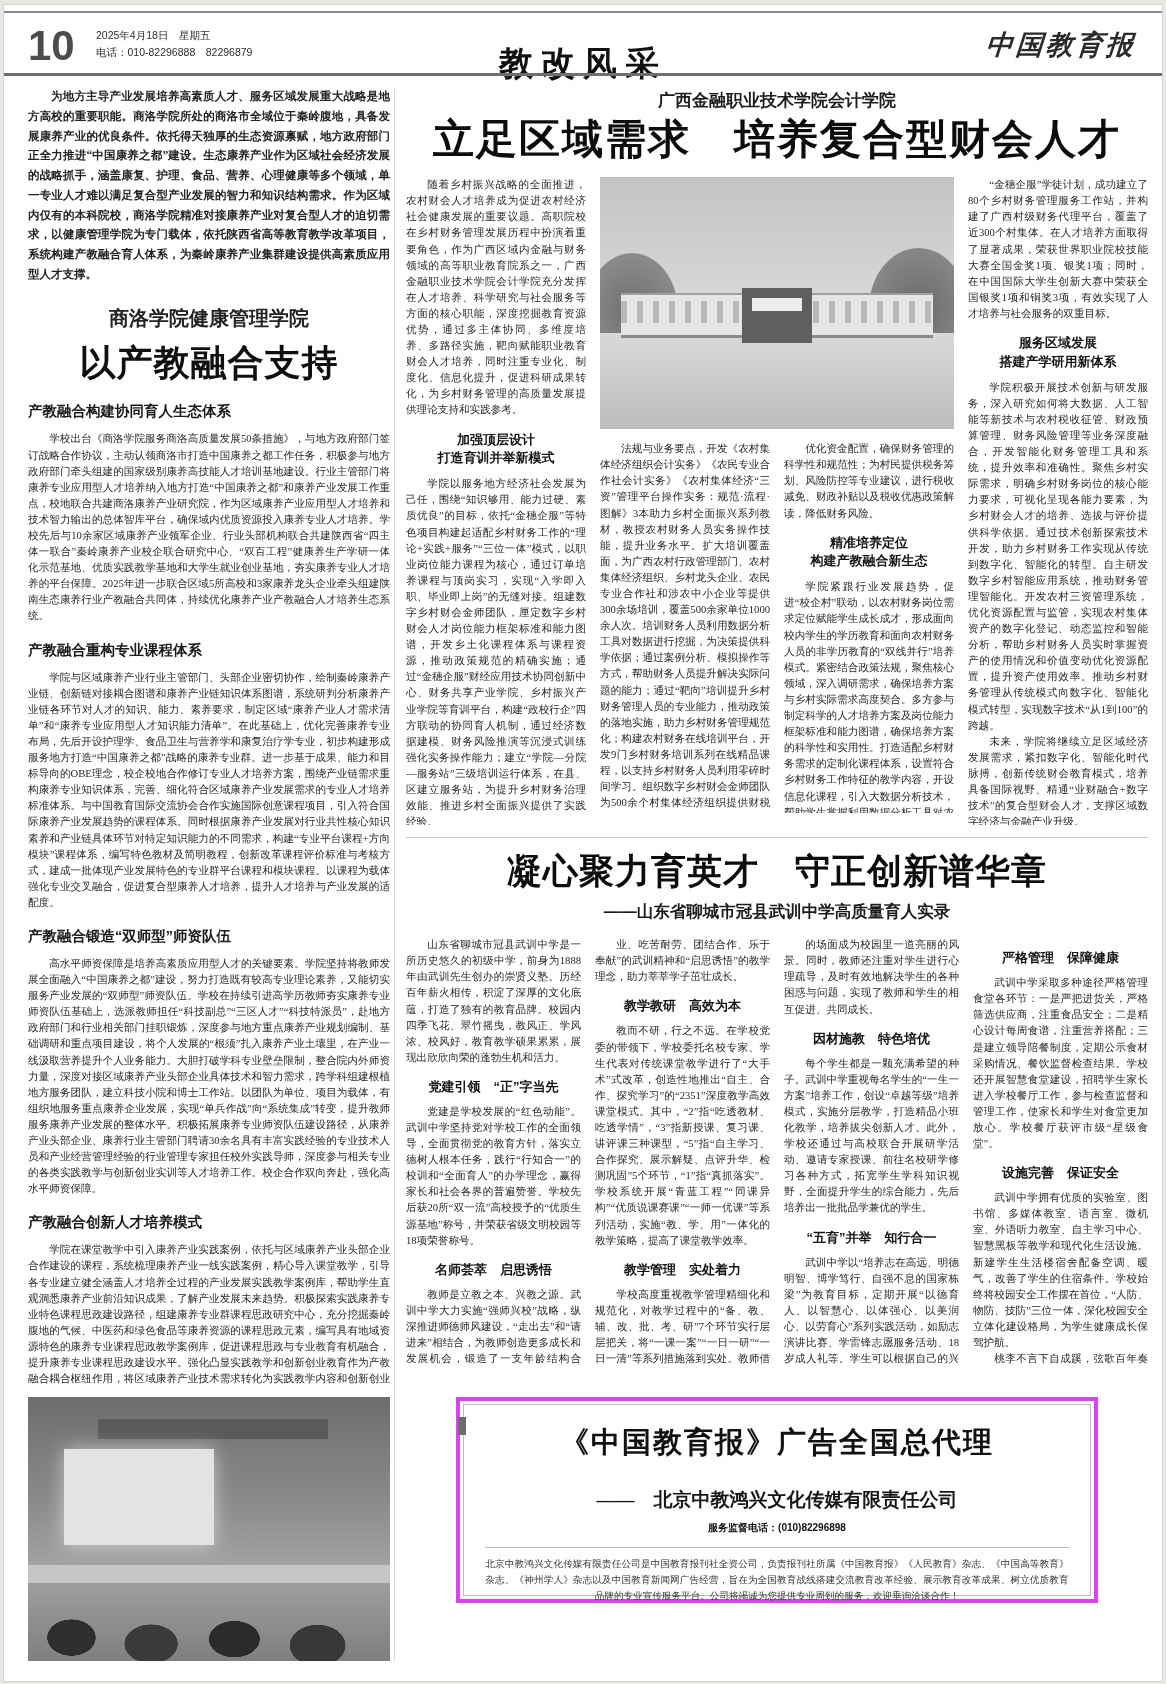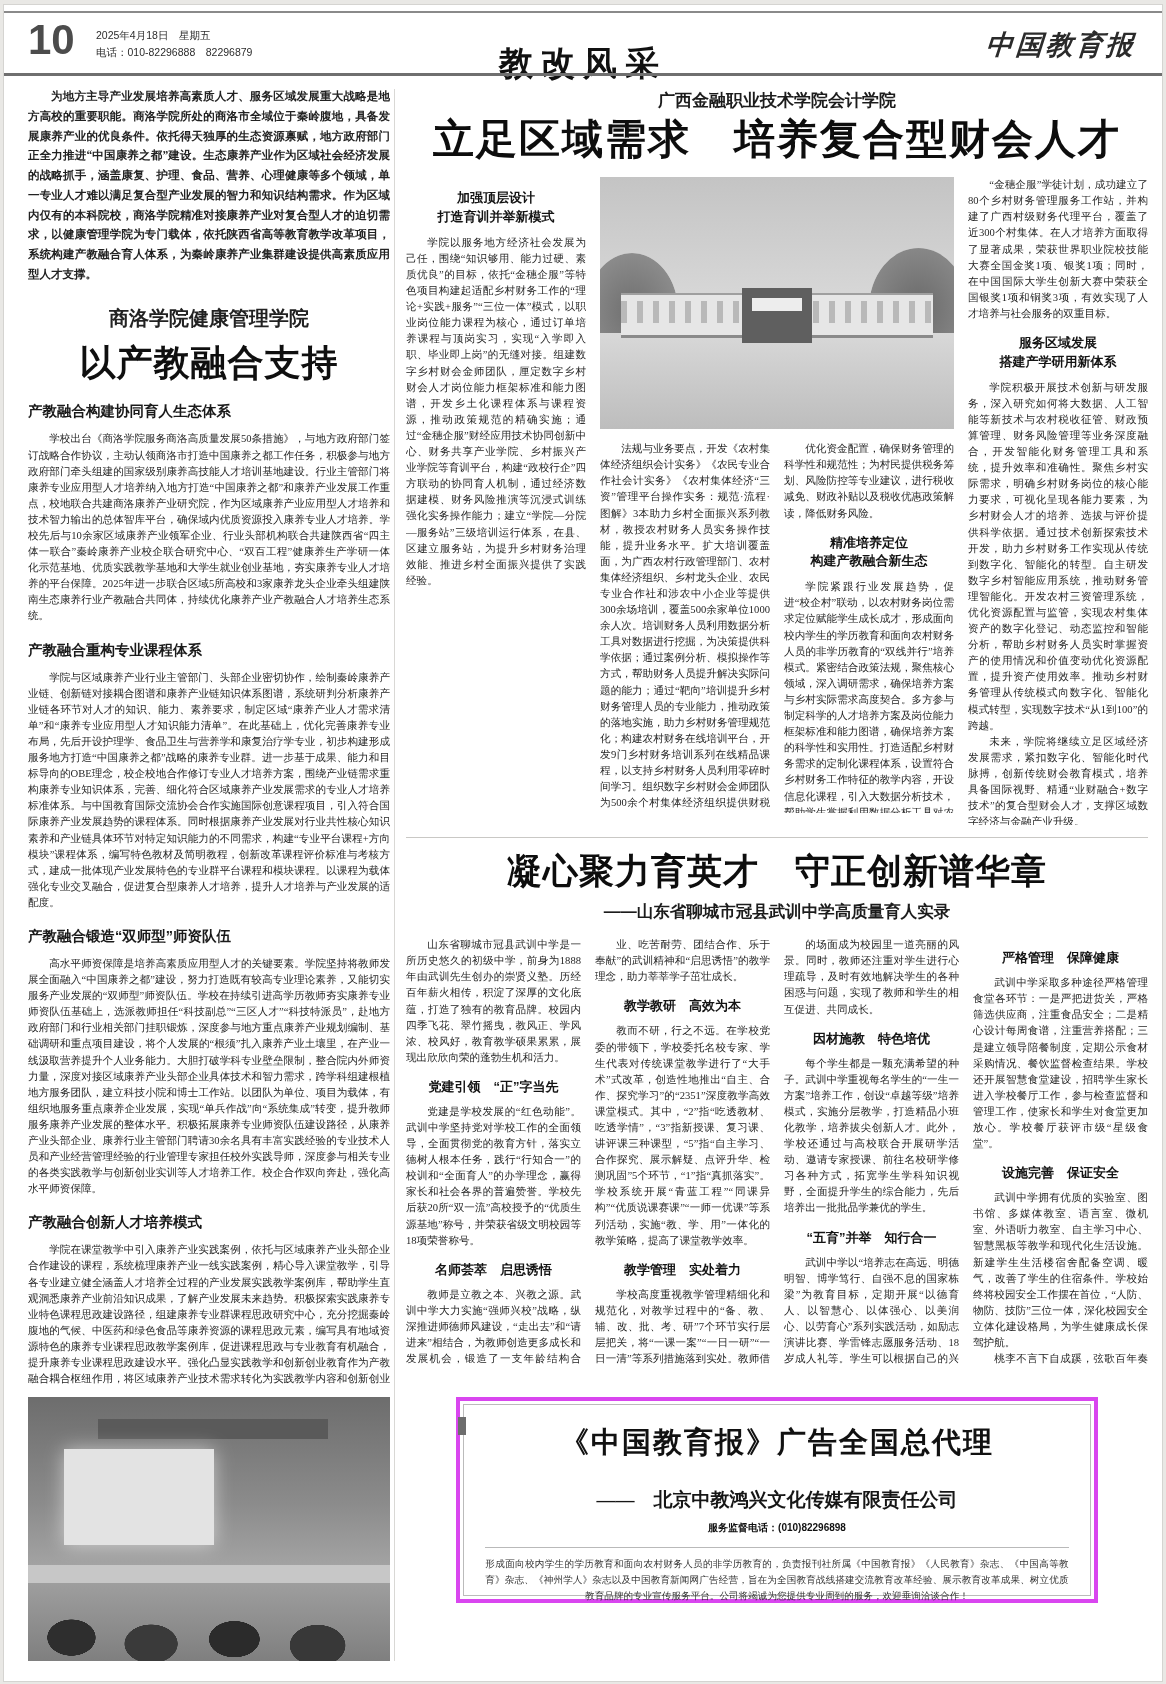--- a/index.html
+++ b/index.html
@@ -2,21 +2,21 @@
 <html><head>
 <meta charset="utf-8">
 <style>
   html,body{margin:0;padding:0;background:#e9e8e5;}
   .page{position:relative;width:1158px;height:1676px;margin:4px auto;background:#fff;
         font-family:"Liberation Serif","DejaVu Serif",serif;color:#1d1d1d;overflow:hidden;
         border:1px solid #d5d4d1;}
   
   .top-rule{position:absolute;left:0;top:6px;width:100%;height:2px;background:#8a8a8a;}
   .header{position:absolute;left:0;top:10px;width:100%;height:56px;}
-  .pageno{position:absolute;left:24px;top:4px;font-family:"Liberation Sans",sans-serif;
+  .pageno{position:absolute;left:24px;top:10px;font-family:"Liberation Sans",sans-serif;
           font-size:42px;font-weight:bold;color:#4c4c4c;line-height:1;}
   .dateblock{position:absolute;left:92px;top:12px;font-family:"Liberation Sans",sans-serif;
              font-size:10.5px;color:#2c2c2c;line-height:1.6;}
   .section-title{position:absolute;left:0;right:0;top:6px;text-align:center;
                  font-family:"Liberation Sans",sans-serif;font-size:34px;font-weight:bold;
                  letter-spacing:8px;color:#111;margin-top:20px;}
   .masthead{position:absolute;right:26px;top:12px;font-size:27px;font-weight:bold;
             font-style:italic;color:#2b2b2b;letter-spacing:3px;transform:skewX(-4deg);}
   .header-rule{position:absolute;left:0;top:68px;width:100%;height:3px;background:#6f6f6f;}
   
@@ -144,20 +144,21 @@
     <div class="pl-table"></div>
     <div class="pl-people"></div>
   </div>
 
   <div class="rightreg">
 
     <div class="kicker-r">广西金融职业技术学院会计学院</div>
     <div class="title-r">立足区域需求　培养复合型财会人才</div>
     <div class="art1-body">
       <div class="a1col">
+          <div class="blk p">随着乡村振兴战略的全面推进，农村财会人才培养成为促进农村经济社会健康发展的重要议题。高职院校在乡村财务管理发展历程中扮演着重要角色，作为广西区域内金融与财务领域的高等职业教育院系之一，广西金融职业技术学院会计学院充分发挥在人才培养、科学研究与社会服务等方面的核心职能，深度挖掘教育资源优势，通过多主体协同、多维度培养、多路径实施，靶向赋能职业教育财会人才培养，同时注重专业化、制度化、信息化提升，促进科研成果转化，为乡村财务管理的高质量发展提供理论支持和实践参考。</div>
           <div class="blk h">加强顶层设计
 打造育训并举新模式</div>
           <div class="blk p">学院以服务地方经济社会发展为己任，围绕“知识够用、能力过硬、素质优良”的目标，依托“金穗企服”等特色项目构建起适配乡村财务工作的“理论+实践+服务”“三位一体”模式，以职业岗位能力课程为核心，通过订单培养课程与顶岗实习，实现“入学即入职、毕业即上岗”的无缝对接。组建数字乡村财会金师团队，厘定数字乡村财会人才岗位能力框架标准和能力图谱，开发乡土化课程体系与课程资源，推动政策规范的精确实施；通过“金穗企服”财经应用技术协同创新中心、财务共享产业学院、乡村振兴产业学院等育训平台，构建“政校行企”四方联动的协同育人机制，通过经济数据建模、财务风险推演等沉浸式训练强化实务操作能力；建立“学院—分院—服务站”三级培训运行体系，在县、区建立服务站，为提升乡村财务治理效能、推进乡村全面振兴提供了实践经验。</div>
         </div>
       <div class="mid-wrap">
         <div class="photo-campus">
           <div class="pc-tree-l"></div>
           <div class="pc-tree-r"></div>
           <div class="pc-ground"></div>
           <div class="pc-building"></div>
@@ -225,17 +226,17 @@
           </div>
 
       </div>
     </div>
 
     <div class="adbox">
       <div class="ad-tab"></div>
       <div class="ad-title">《中国教育报》广告全国总代理</div>
       <div class="ad-company">——　北京中教鸿兴文化传媒有限责任公司</div>
       <div class="ad-phone">服务监督电话：(010)82296898</div>
-      <div class="ad-small">形成面向校内学生的学历教育和面向农村财务人员的非学历教育的，负责报刊社所属《中国教育报》《人民教育》杂志、《中国高等教育》杂志、《神州学人》杂志以及中国教育新闻网广告经营，旨在为全国教育战线搭建交流教育改革经验、展示教育改革成果、树立优质教育品牌的专业宣传服务平台。公司将竭诚为您提供专业周到的服务，欢迎垂询洽谈合作！</div>
+      <div class="ad-small">北京中教鸿兴文化传媒有限责任公司是中国教育报刊社全资公司，负责报刊社所属《中国教育报》《人民教育》杂志、《中国高等教育》杂志、《神州学人》杂志以及中国教育新闻网广告经营，旨在为全国教育战线搭建交流教育改革经验、展示教育改革成果、树立优质教育品牌的专业宣传服务平台。公司将竭诚为您提供专业周到的服务，欢迎垂询洽谈合作！</div>
     </div>
 
   </div>
 </div>
 
 </body></html>

